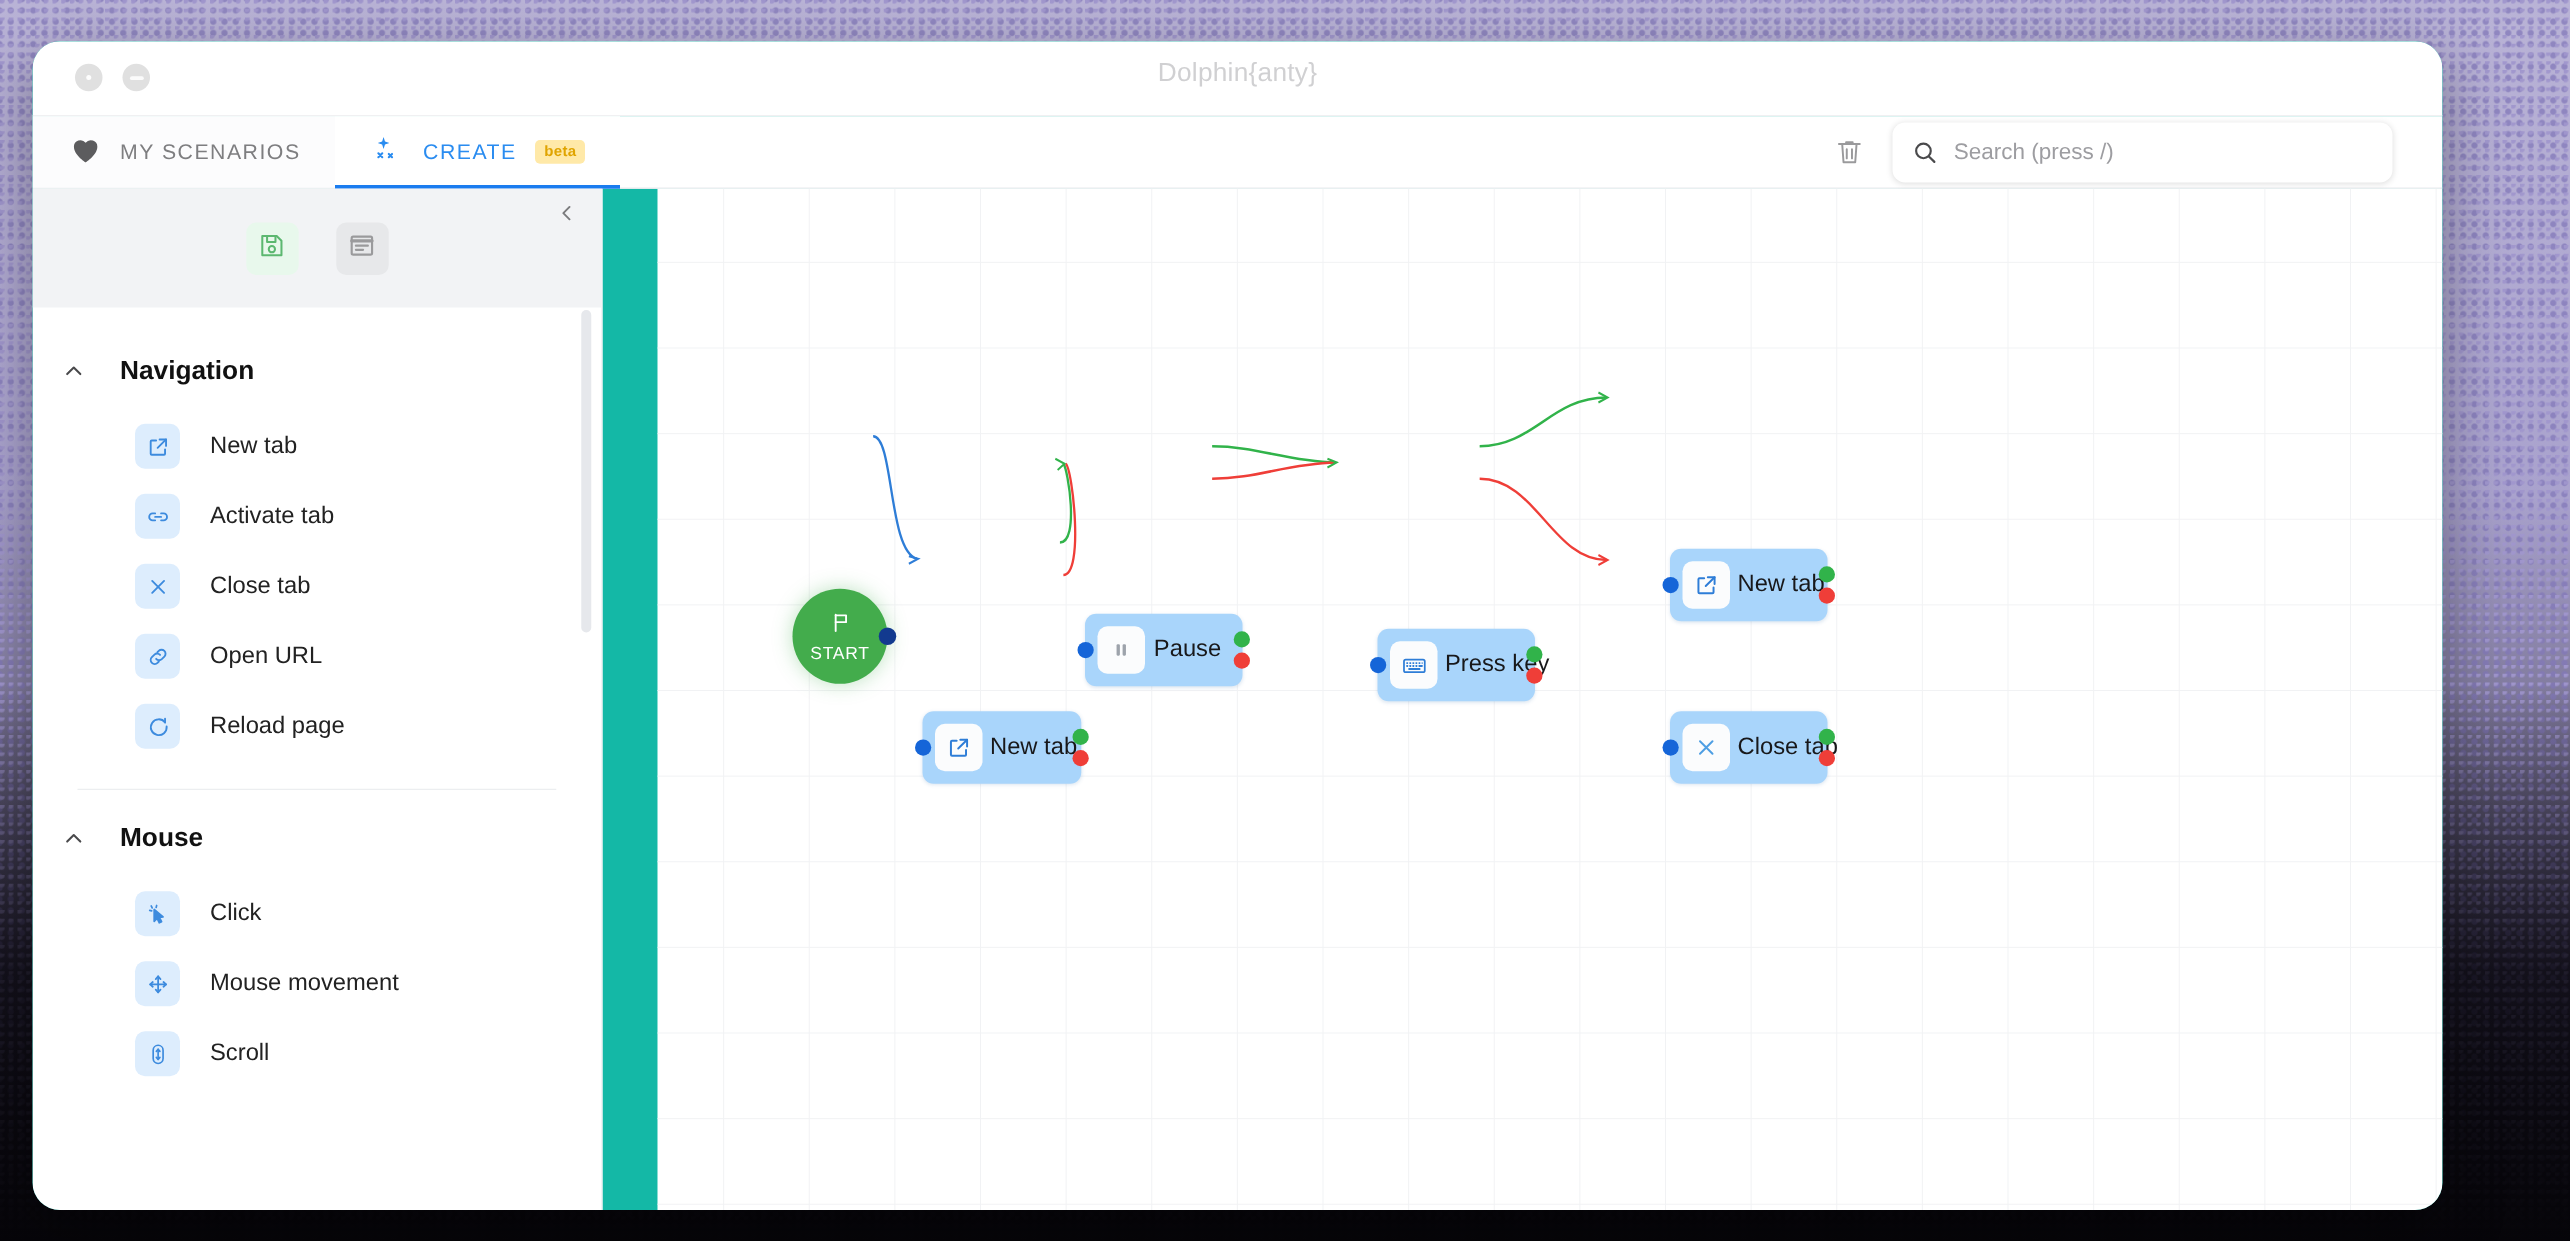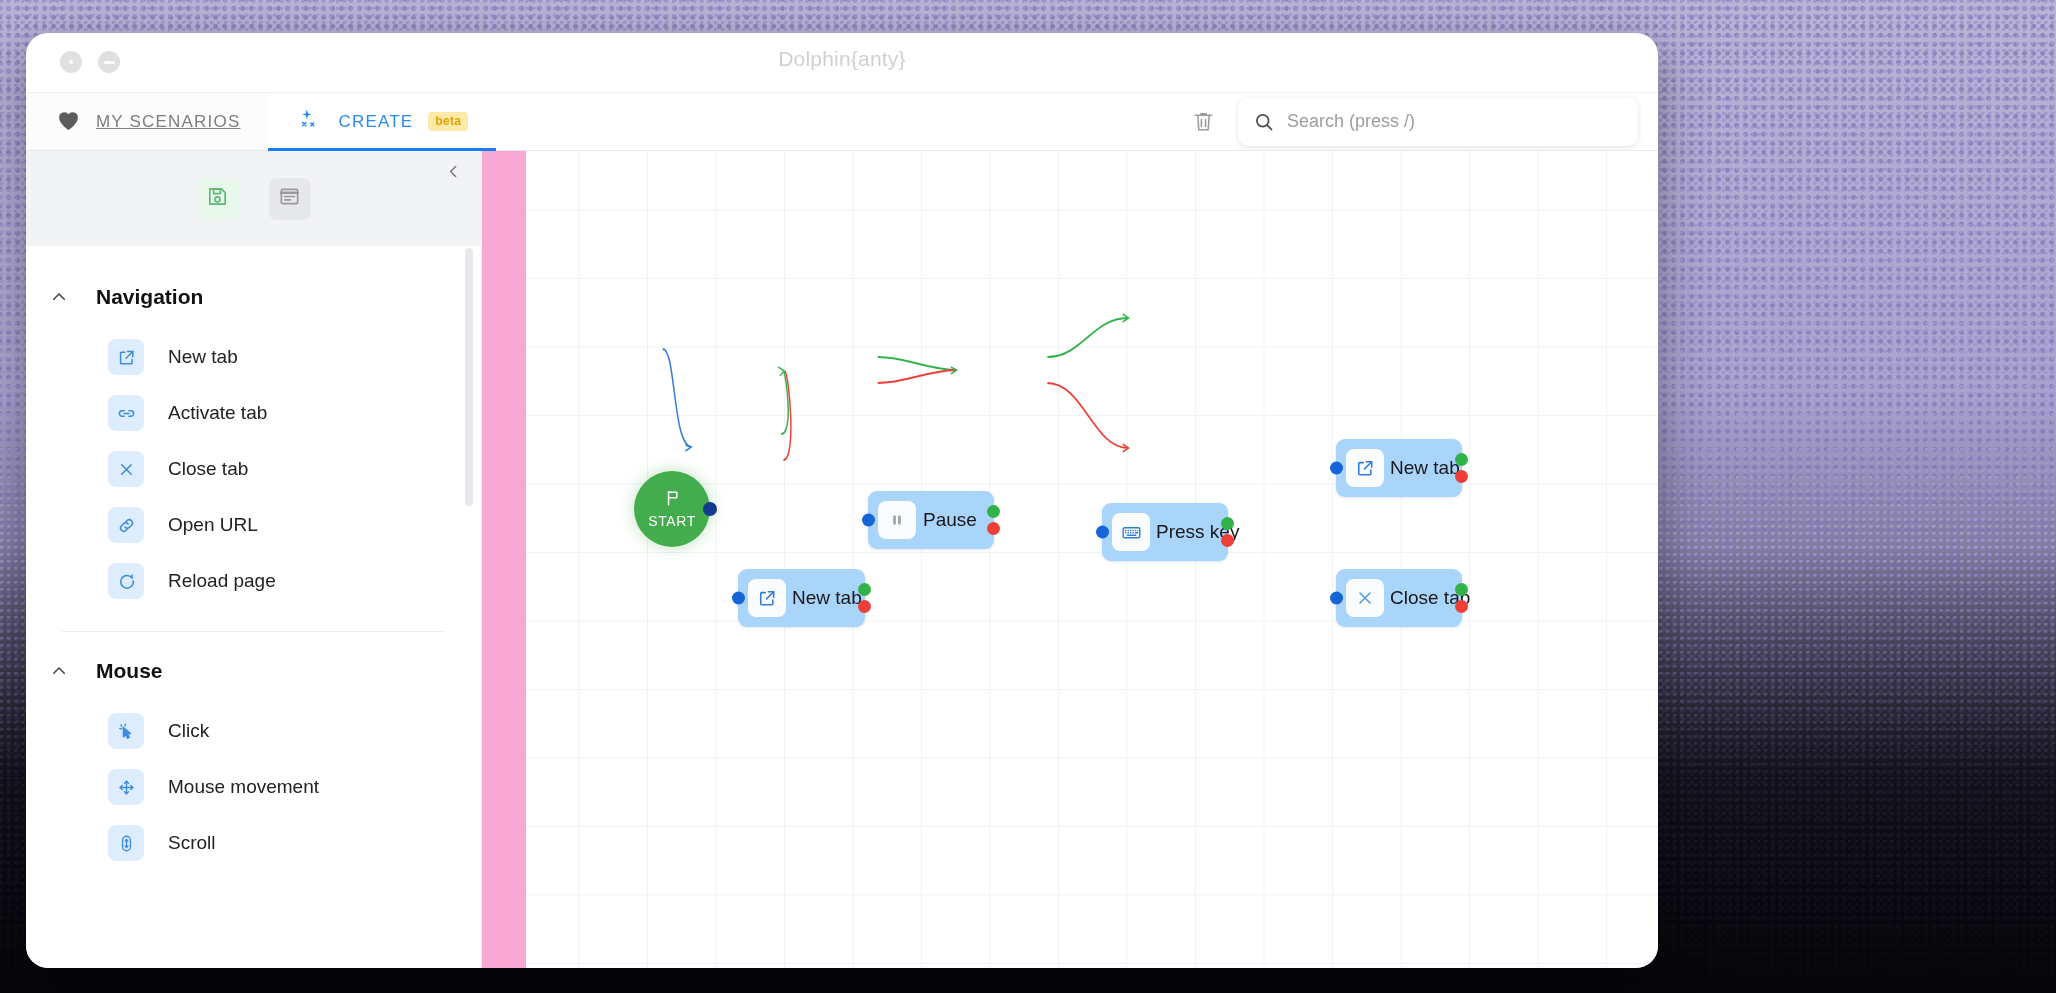--- a/index.html
+++ b/index.html
@@ -24,22 +24,22 @@
   .backdrop-inner {
     position: absolute; left: 0; top: 0; right: 0; bottom: 0;
     background:
       linear-gradient(180deg, rgba(20,18,30,0) 0%, rgba(20,18,30,0) 55%, rgba(10,8,16,.85) 78%, #060509 100%);
   }
 
   
   .window {
     position: absolute;
     left: 26px; top: 33px;
-    width: 1632px; height: 935px;
-    background: #f9a8d4;
+    width: 1928px; height: 935px;
+    background: #14b8a6;
     border-radius: 22px;
     overflow: hidden;
     box-shadow: 0 16px 48px rgba(0,0,0,.35);
   }
 
   
   .titlebar {
     position: relative;
     height: 60px;
     background: #fff;
@@ -72,21 +72,21 @@
     display: flex;
     align-items: stretch;
   }
   .tab {
     display: flex; align-items: center; gap: 15px;
     padding: 0 28px 0 30px;
     cursor: pointer;
     position: relative;
     background: #fcfcfd;
   }
-  .tab.inactive { color: #808080; text-decoration: underline; }
+  .tab.inactive { color: #808080; }
   .tab.active {
     background: #fff;
     color: #2a8cf0;
   }
   .tab.active::after {
     content: ""; position: absolute; left: 0; right: 0; bottom: -1px;
     height: 3px; background: #1a7cef;
   }
   .tab-label { font-size: 17px; letter-spacing: 1.2px; font-weight: 400; }
   .tab.inactive .tab-label { color: #7e7e80; }
@@ -94,21 +94,21 @@
   .badge-beta {
     background: #ffe9a8; color: #e0a400;
     font-size: 12px; font-weight: 700;
     padding: 2px 7px 3px; border-radius: 4px;
     letter-spacing: .3px;
   }
   .heart-icon { color: #5c5c5e; display: block; }
   .magic-icon { display: block; }
 
   .toolbar-right {
-    position: absolute; right: 20px; top: 0; bottom: 0;
+    position: absolute; right: 40px; top: 0; bottom: 0;
     display: flex; align-items: center; gap: 22px;
   }
   .trash-btn { cursor: pointer; color: #9a9a9c; display: flex; }
   .search-box {
     width: 400px; height: 48px;
     background: #fff;
     border-radius: 10px;
     box-shadow: 0 1px 5px rgba(0,0,0,.13);
     display: flex; align-items: center;
     gap: 13px; padding: 0 16px;

